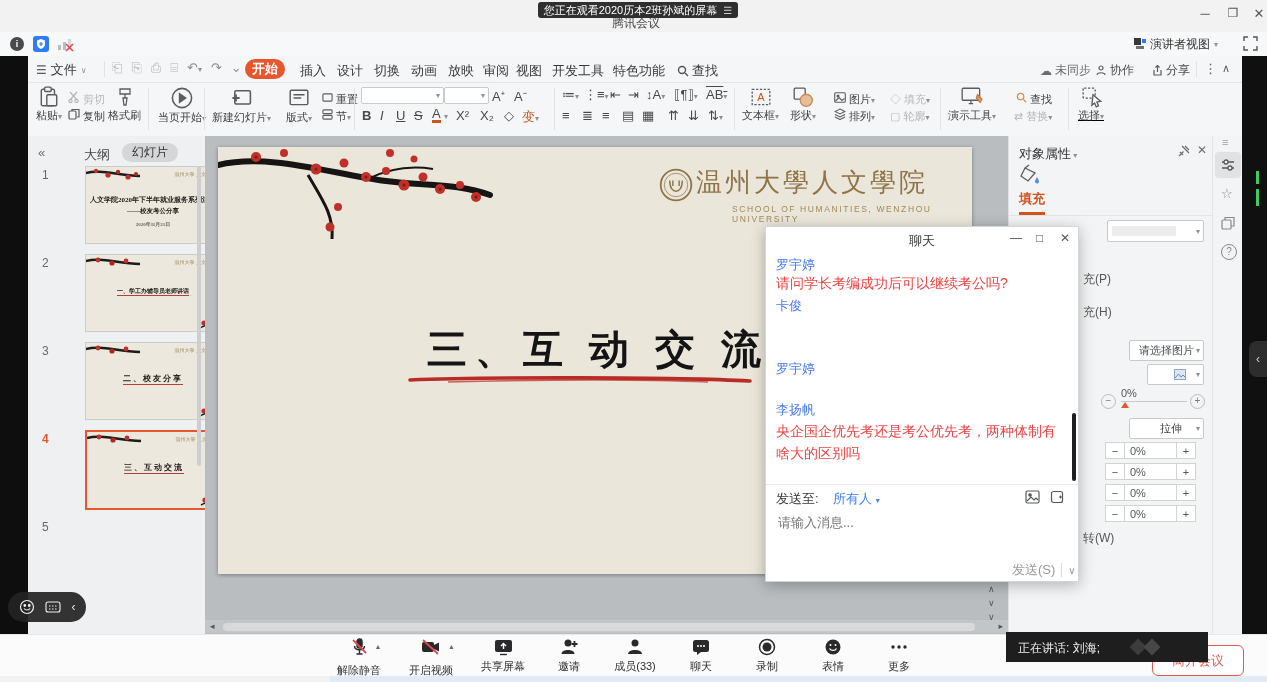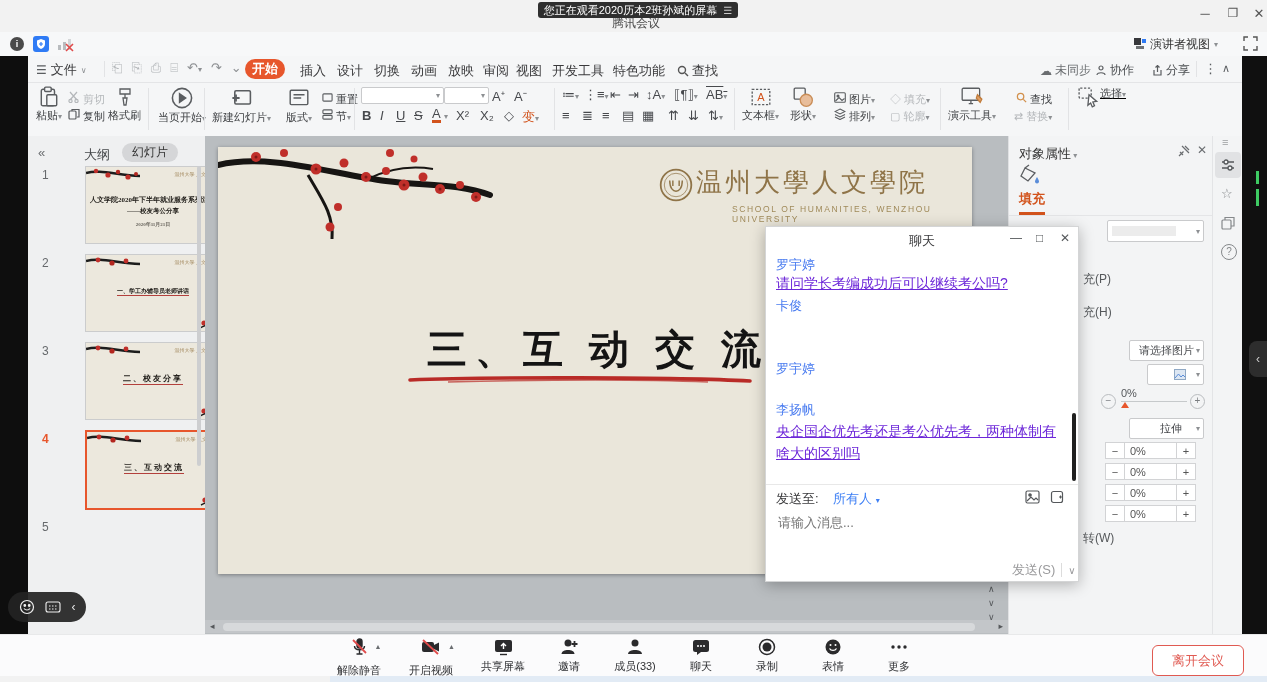--- a/index.html
+++ b/index.html
@@ -18,21 +18,21 @@
   .tlogo{position:absolute;right:4px;top:4px;font-size:5px;color:#a3895f;white-space:nowrap;}
   .ttitle{position:absolute;left:0;right:0;text-align:center;font-family:"Liberation Serif",serif;font-weight:bold;color:#23201c;}
   .redline{border-bottom:1px solid #b3403c;padding-bottom:1px;}
   .spin{position:absolute;display:flex;height:17px;}
   .spin>div{background:#fff;border:1px solid #d2d3d5;font-size:11px;color:#555;display:flex;align-items:center;}
   .spin .m,.spin .p{width:18px;justify-content:center;}
   .spin .v{width:46px;border-left:none;border-right:none;padding-left:5px;}
   .mi{display:flex;flex-direction:column;align-items:center;width:58px;gap:3px;}
   .mi .lbl{font-size:11px;color:#2f3033;white-space:nowrap;}
   .chatname{font-size:13px;color:#4a7cf0;}
-  .chatmsg{font-size:14px;color:#6d28d9;text-decoration:underline;}
+  .chatmsg{font-size:14px;color:#ef4444;}
   input{outline:none;}
 </style>
 </head>
 <body>
 
 <div class="stage">
 
   <div class="a" style="left:0;top:0;width:1267px;height:32px;background:#f2f2f2;">
     <div class="a" style="left:576px;top:15px;width:120px;text-align:center;font-size:12px;color:#4a4a4a;">腾讯会议</div>
     <div class="a" style="left:538px;top:2px;width:200px;height:16px;background:#2f2f2f;border-radius:3px;display:flex;align-items:center;justify-content:center;gap:6px;z-index:3;">
@@ -290,21 +290,21 @@
       <div class="a" style="left:988px;top:7px;">
         <span class="rlab"><svg width="11" height="11" viewBox="0 0 12 12" fill="none" stroke="#d2914d" stroke-width="1.4">
               <circle cx="5" cy="5" r="3.5"></circle>
               <path d="M8 8 L11 11"></path>
             </svg> <span>查找</span></span>
       </div>
       <div class="a" style="left:986px;top:24px;">
         <span class="rlab gray"><span>⇄</span> <span>替换</span><span class="caret">▾</span></span>
       </div>
       <div class="vsep" style="left:1040px;top:6px;height:42px;"></div>
-      <div class="a" style="left:1050px;top:4px;display:flex;flex-direction:row;align-items:flex-start;text-decoration:underline;">
+      <div class="a" style="left:1050px;top:4px;display:flex;flex-direction:column;align-items:flex-end;text-decoration:underline;">
         <svg width="22" height="22" viewBox="0 0 20 20" fill="none" stroke="#5a5d60" stroke-width="1.2">
             <rect x="1" y="2" width="11" height="9" rx="1" stroke-dasharray="2 1.5"></rect>
             <path d="M10 8 L17 14 L13.5 14.5 L15 18 L13 19 L11.5 15.5 L9 17.5 Z" fill="#fff"></path>
           </svg>
         <span class="rlab"><span>选择</span><span class="caret">▾</span></span>
       </div>
     </div>
 
     <div class="a" style="left:0;top:80px;width:177px;height:498px;background:#eff0f1;border-right:1px solid #dfe0e2;">
       <span class="a" style="left:10px;top:9px;color:#6a6d70;font-size:13px;">«</span>
@@ -687,19 +687,24 @@
             <circle cx="9" cy="9" r="1.7"></circle>
             <circle cx="15" cy="9" r="1.7"></circle>
           </svg>
         <span class="lbl">更多</span>
       </div>
     </div>
 
     <div class="a" style="left:1152px;top:10px;width:90px;height:29px;background:#fff;border:1px solid #e05a52;border-radius:6px;color:#e05a52;font-size:13px;display:flex;align-items:center;justify-content:center;z-index:50;">
       <span>离开会议</span>
     </div>
+    <div class="a" style="left:1006px;top:-3px;width:202px;height:30px;background:#1e1e1e;z-index:55;">
+      <span style="position:absolute;left:12px;top:8px;font-size:12px;color:#f0f0f0;">正在讲话: 刘海;</span>
+      <span style="position:absolute;left:126px;top:9px;width:12px;height:12px;background:#3c3c3c;transform:rotate(45deg);"></span>
+      <span style="position:absolute;left:140px;top:9px;width:12px;height:12px;background:#474747;transform:rotate(45deg);"></span>
+    </div>
   </div>
 
   <div class="a" style="left:0;top:676px;width:1267px;height:6px;background:#e2ebf5;">
     <div class="a" style="left:0;top:0;width:330px;height:6px;background:#f2f2f2;"></div>
   </div>
 
 </div>
 
 </body></html>

